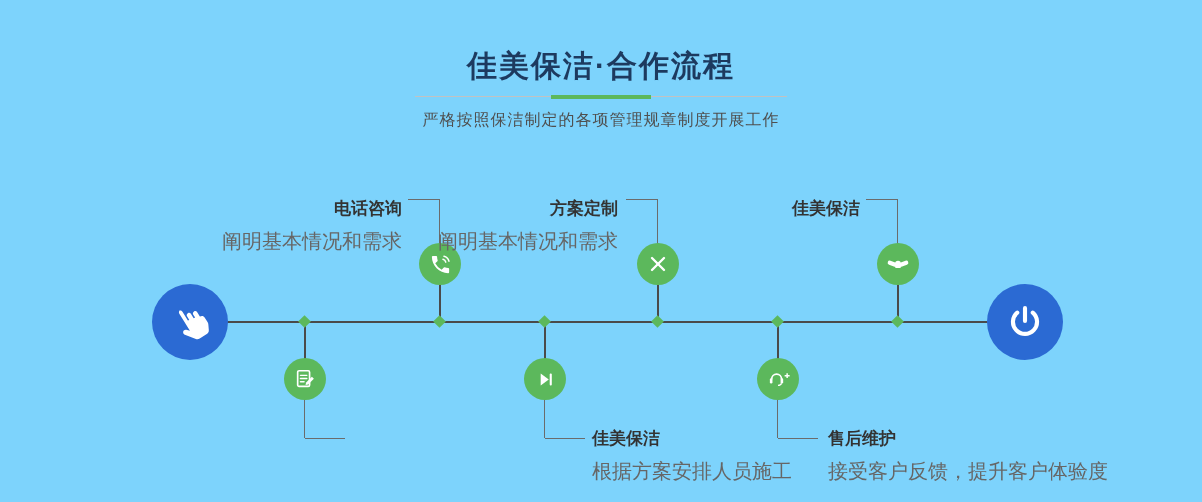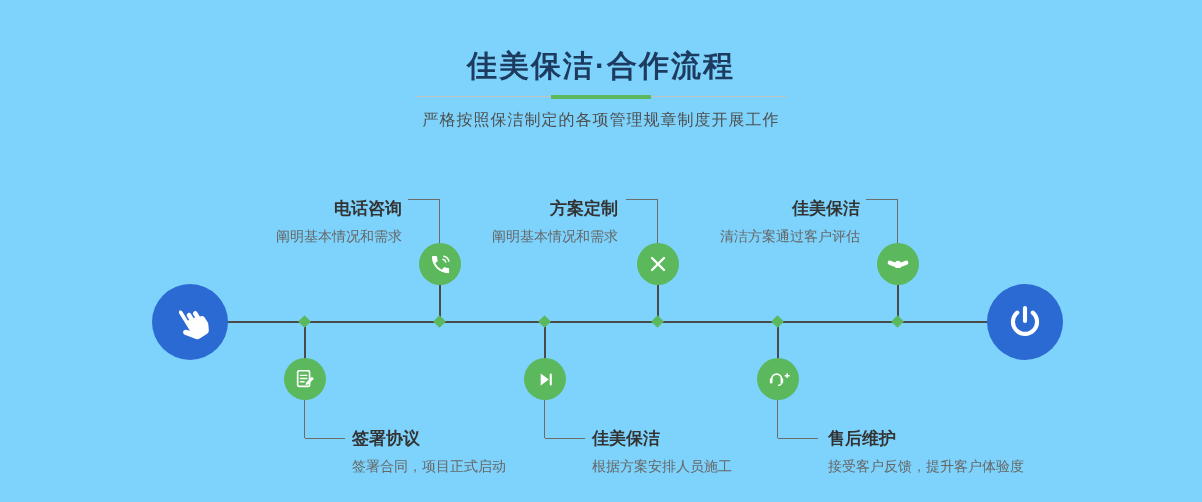--- a/index.html
+++ b/index.html
@@ -61,21 +61,21 @@
   .v3{left:897px;top:199px;height:45px;}
   .v4{left:304px;top:400px;height:38px;}
   .h4{left:305px;top:438px;width:40px;}
   .v5{left:544px;top:400px;height:38px;}
   .h5{left:545px;top:438px;width:40px;}
   .v6{left:777px;top:400px;height:38px;}
   .h6{left:778px;top:438px;width:40px;}
 
   .step{position:absolute;width:300px;}
   .step .step-title{font-size:17px;font-weight:bold;color:#333;}
-  .step .step-desc{font-size:14px;color:#666;margin-top:8px;}
+  .step .step-desc{font-size:20px;color:#666;margin-top:8px;}
   .step.top{text-align:right;top:197px;}
   .t1{left:102px;}.t2{left:318px;}.t3{left:560px;}
   .step.bottom{text-align:left;top:427px;}
   .b1{left:352px;}.b2{left:592px;}.b3{left:828px;}
 
   svg{display:block;}
 </style>
 </head>
 <body>
 
@@ -212,27 +212,22 @@
   <div class="step top t1">
     <div class="step-title">电话咨询</div>
     <div class="step-desc">阐明基本情况和需求</div>
   </div>
   <div class="step top t2">
     <div class="step-title">方案定制</div>
     <div class="step-desc">阐明基本情况和需求</div>
   </div>
   <div class="step top t3">
     <div class="step-title">佳美保洁</div>
-    <div class="step-desc">清洁方案通过客户评估</div>
-  </div>
-
-  <div class="step bottom b1">
-    <div class="step-title">签署协议</div>
-    <div class="step-desc">签署合同，项目正式启动</div>
-  </div>
+  </div>
+
   <div class="step bottom b2">
     <div class="step-title">佳美保洁</div>
     <div class="step-desc">根据方案安排人员施工</div>
   </div>
   <div class="step bottom b3">
     <div class="step-title">售后维护</div>
     <div class="step-desc">接受客户反馈，提升客户体验度</div>
   </div>
 
 </div>

